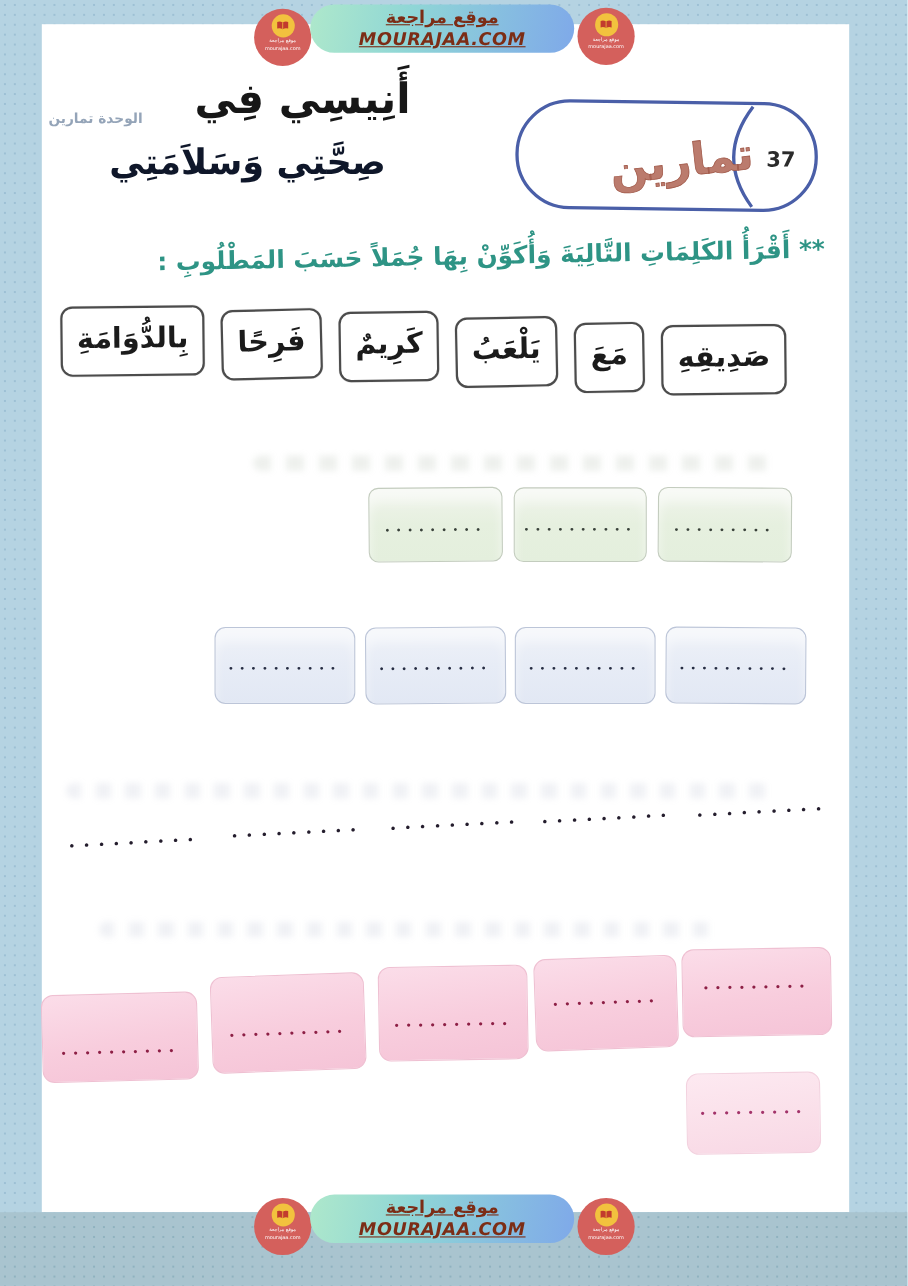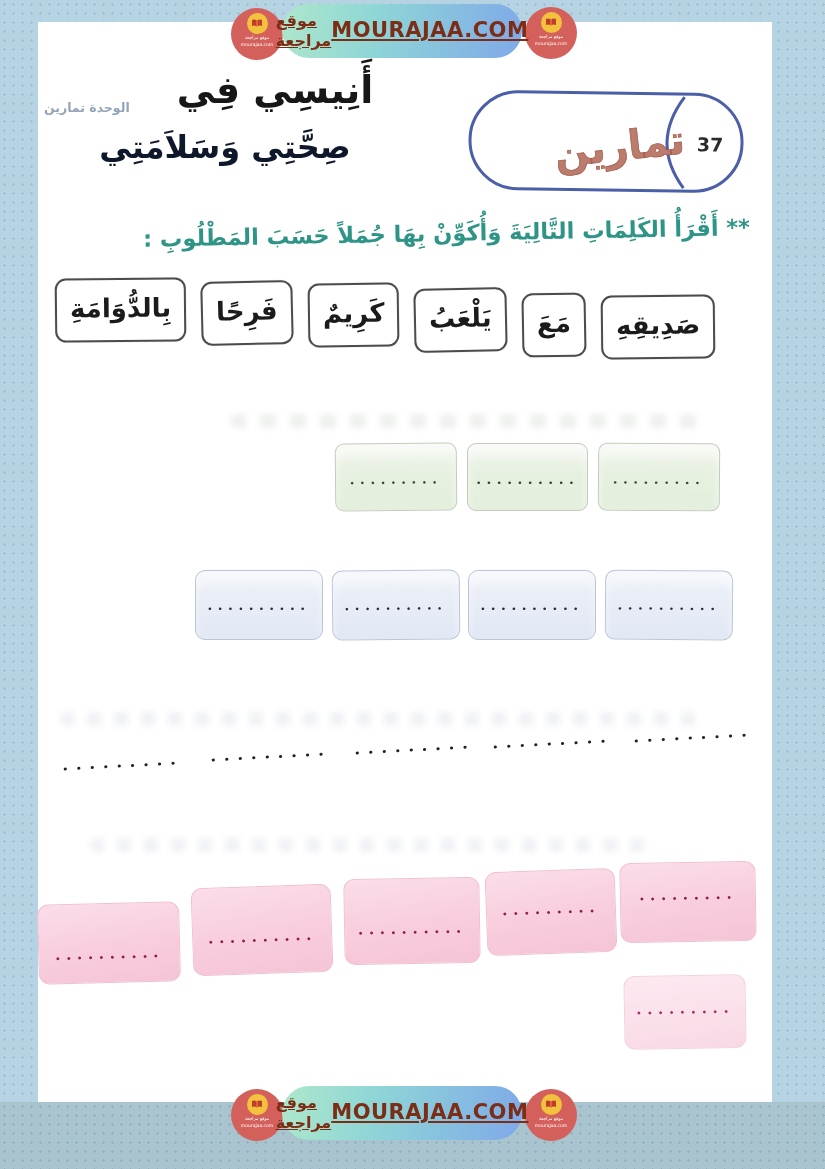--- a/index.html
+++ b/index.html
@@ -19,27 +19,27 @@
   }
   .page{position:absolute;left:38px;top:22px;width:734px;height:1080px;background:#ffffff;}
   .bottom-band{
     position:absolute;left:0;top:1102px;width:825px;height:67px;
     background-color:var(--bottom-band);
     background-image:radial-gradient(circle,#8fb2bf 1px,transparent 1.4px);
     background-size:9px 9px;
   }
   
   .banner-pill{
-    position:absolute;width:240px;height:54px;border-radius:30px;
+    position:absolute;width:240px;height:44px;border-radius:30px;
     background:linear-gradient(100deg,#aee8cb 0%,#8fd6d6 38%,#7fa9e9 100%);
-    display:flex;flex-direction:row;align-items:center;justify-content:center;
+    display:flex;flex-direction:column;align-items:center;justify-content:center;
     z-index:5;
   }
   .banner-ar{color:var(--banner-maroon);font-weight:bold;font-size:16px;text-decoration:underline;line-height:1.25;}
-  .banner-domain{color:var(--banner-maroon);font-weight:bold;font-size:21px;text-decoration:underline;letter-spacing:.5px;line-height:1.2;}
+  .banner-domain{color:var(--banner-maroon);font-weight:bold;font-size:16px;text-decoration:underline;letter-spacing:.5px;line-height:1.2;font-style:italic;}
   .logo-badge{
     position:absolute;width:52px;height:52px;border-radius:50%;background:var(--badge-red);
     display:flex;flex-direction:column;align-items:center;z-index:4;
   }
   .logo-yellow{width:21px;height:21px;border-radius:50%;background:var(--badge-yellow);
     margin-top:5px;display:flex;align-items:center;justify-content:center;}
   .logo-txt{color:#ffffff;font-size:4.5px;line-height:1.5;text-align:center;margin-top:1px;white-space:pre-line;}
   
   .unit-label{position:absolute;left:44px;top:100px;font-size:12.5px;color:#94a4b8;font-weight:bold;}
   .title-l1{position:absolute;left:150px;top:58px;width:250px;text-align:center;

